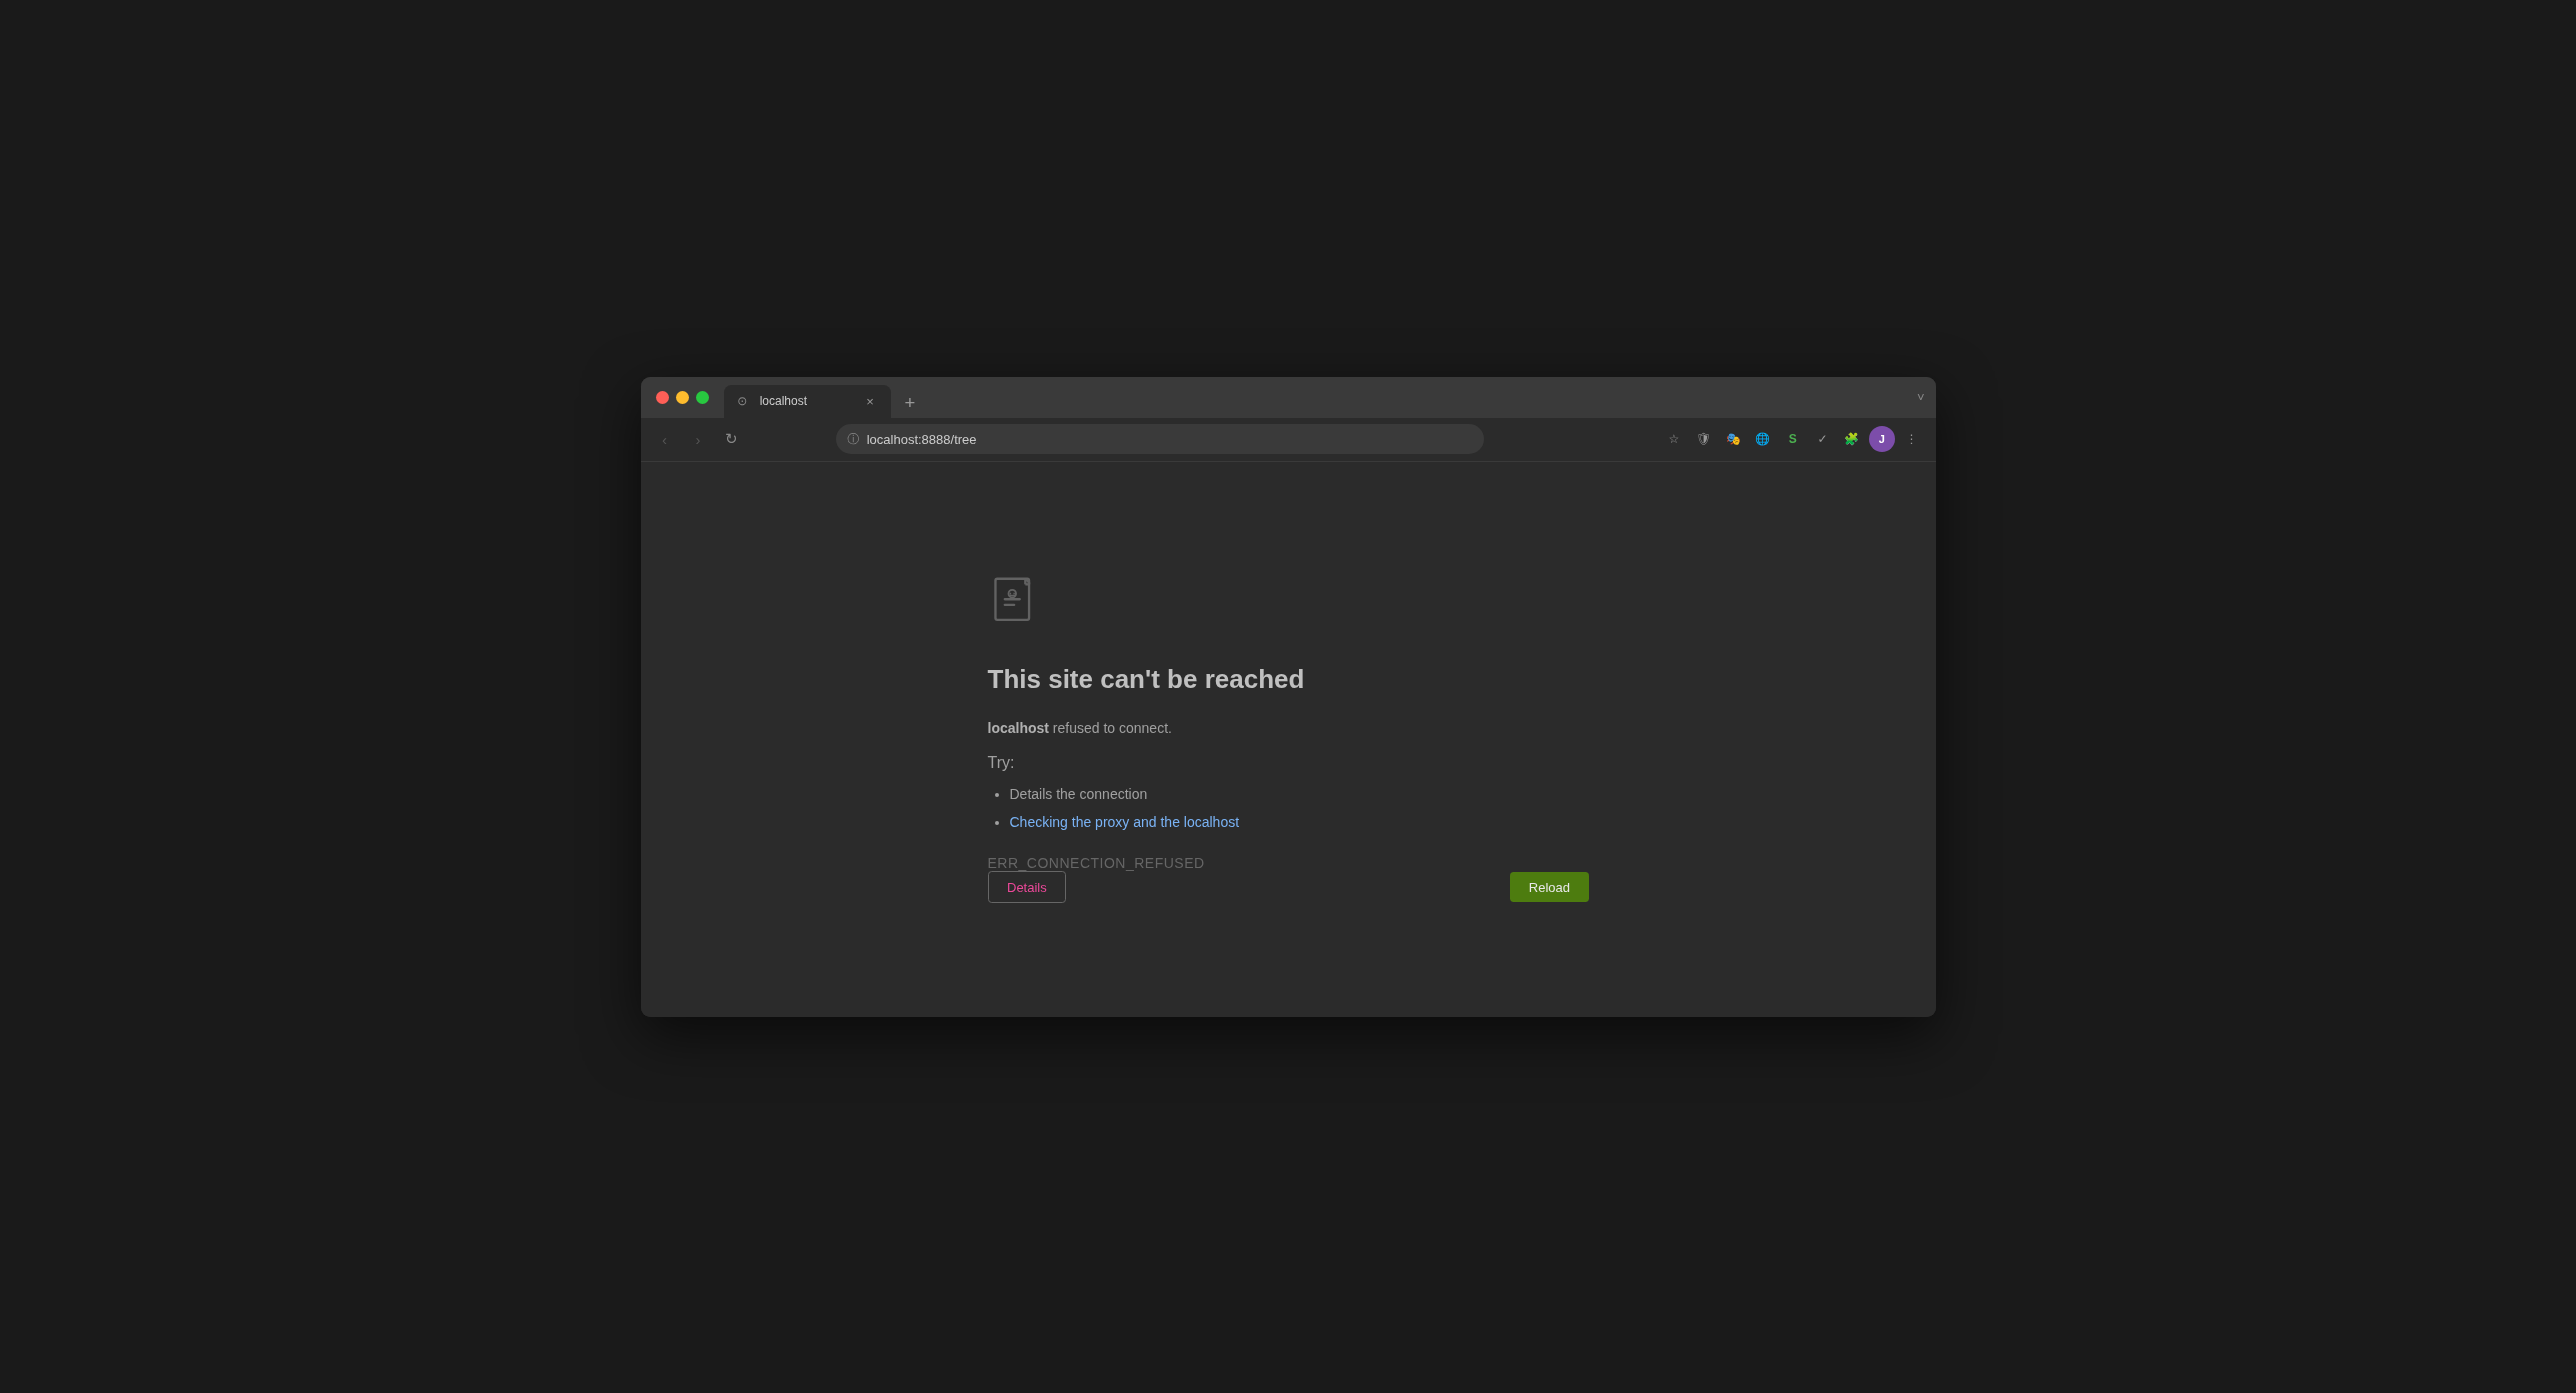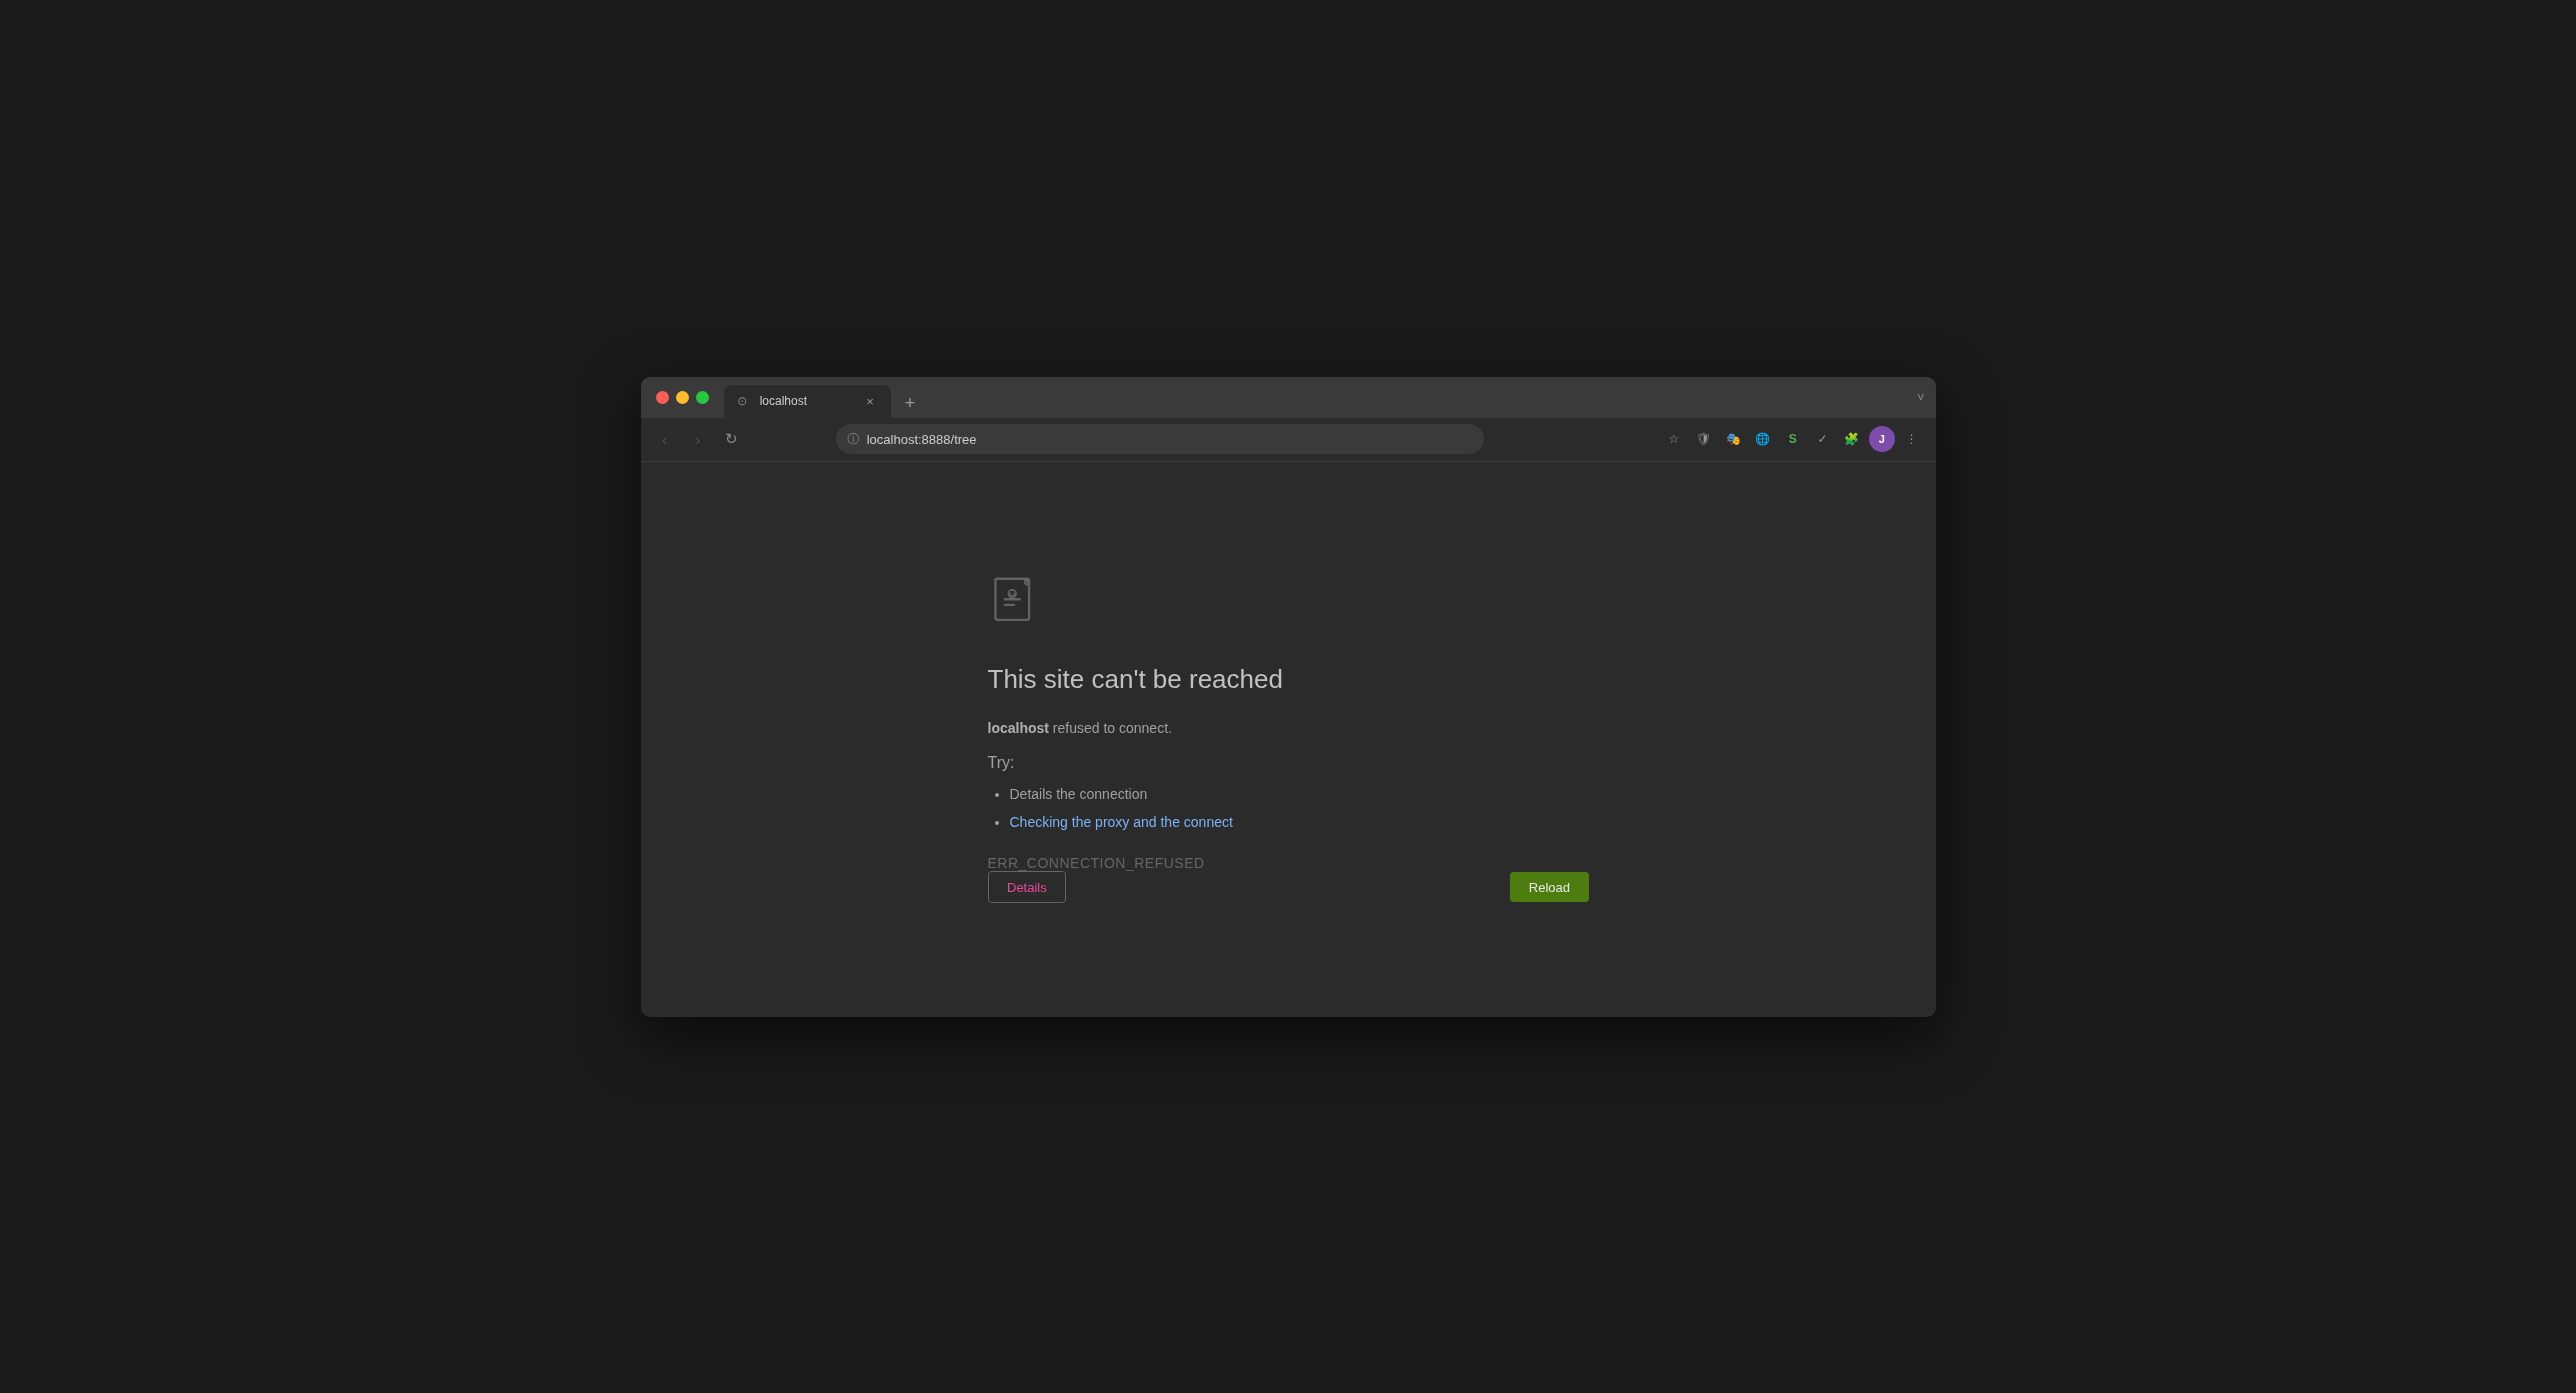--- a/index.html
+++ b/index.html
@@ -218,21 +218,21 @@
 
     .error-icon svg {
       width: 56px;
       height: 56px;
       opacity: 0.6;
     }
 
     .error-title {
       font-size: 26px;
       color: #c0c0c0;
-      font-weight: 400;
+      font-weight: 700;
       margin-bottom: 22px;
     }
 
     .error-description {
       font-size: 14px;
       color: #a0a0a0;
       margin-bottom: 15px;
       line-height: 1.6;
     }
 
@@ -383,21 +383,21 @@
         <strong>localhost</strong><span> refused to connect.</span>
       </p>
 
       <p class="try-label">Try:</p>
 
       <ul class="try-list">
         <li>
           <span>Details the connection</span>
         </li>
         <li>
-          <a href="#">Checking the proxy and the connect</a>
+          <a href="#">Checking the proxy and the localhost</a>
         </li>
       </ul>
 
       <p class="error-code">ERR_CONNECTION_REFUSED</p>
 
       <div class="error-actions">
         <button class="btn-details">Details</button>
         <div class="spacer"></div>
         <button class="btn-reload">Reload</button>
       </div>

